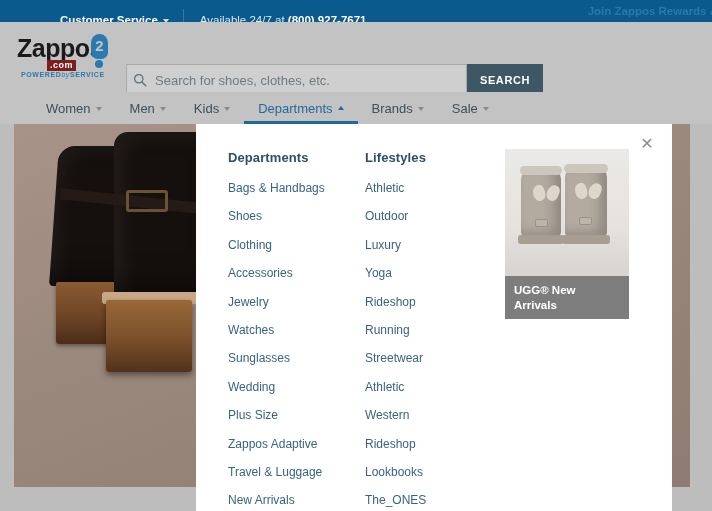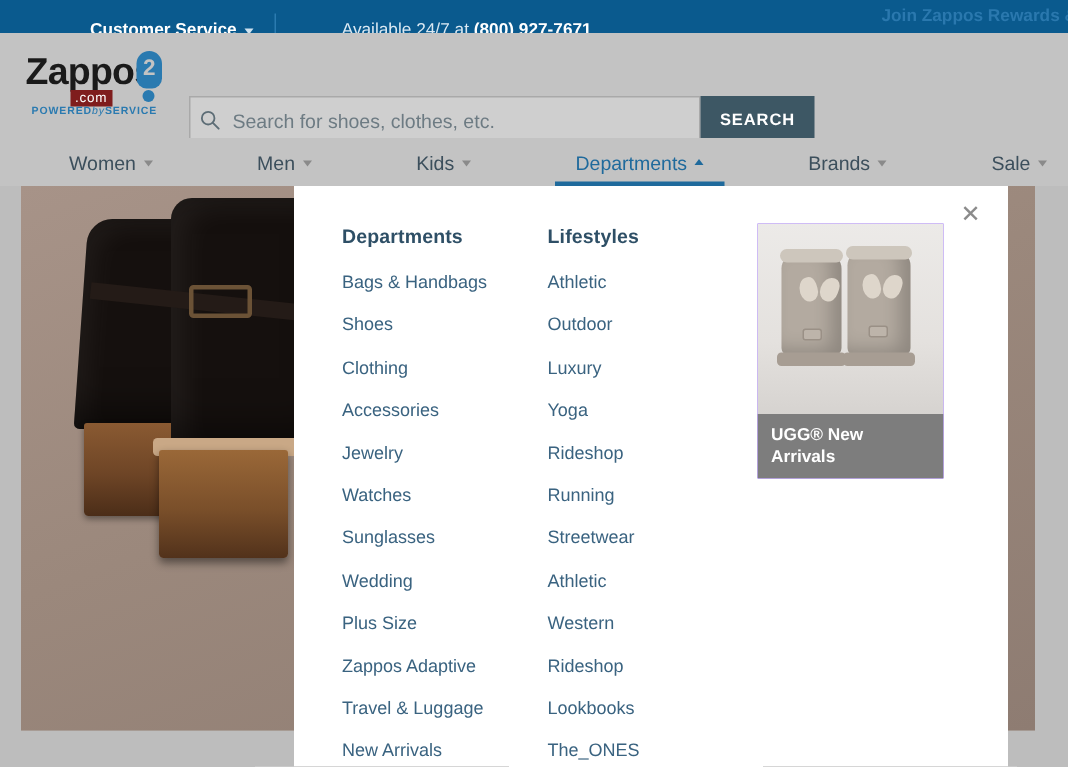--- a/index.html
+++ b/index.html
@@ -8,21 +8,21 @@
     overflow: hidden;
     font-family: "Liberation Sans", sans-serif;
     background: #bdbdbd;
   }
   #app { position: relative; width: 712px; height: 511px; overflow: hidden; }
 
   
   .topbar {
     position: absolute; left: 0; top: 0; width: 712px; height: 40px;
     background: #0a5a8e;
-    display: flex; align-items: center; gap: 28px;
+    display: flex; align-items: center;
   }
   .topbar-cs {
     color: #ffffff; font-size: 11.5px; font-weight: bold;
     padding: 0 14px 0 60px; height: 22px; line-height: 22px;
     display: flex; align-items: center; gap: 5px;
     border-right: 1px solid #2b7bb0;
     white-space: nowrap;
   }
   .caret-down {
     width: 0; height: 0; display: inline-block;
@@ -62,21 +62,21 @@
     color: #c3c3c3; font-size: 15px; font-weight: bold;
     text-align: center; line-height: 24px;
   }
   .logo-dot {
     position: absolute; left: 78px; top: 25px;
     width: 8px; height: 8px; border-radius: 50%; background: #2a7ab0;
   }
   .logo-com {
     position: absolute; left: 30px; top: 25px;
     background: #7f1d1d; color: #ffffff;
-    font-size: 9px; font-weight: normal; letter-spacing: 0.5px;
+    font-size: 9px; font-weight: bold; letter-spacing: 0.5px;
     padding: 1px 3px; line-height: 9px;
   }
   .logo-tag {
     position: absolute; left: 4px; top: 36px;
     font-size: 7px; font-weight: bold; color: #2a7ab0;
     letter-spacing: 0.6px; white-space: nowrap;
   }
   .logo-tag i { font-style: italic; font-weight: normal; }
 
   .searchwrap {
@@ -96,21 +96,21 @@
   .search-input::placeholder { color: #6d7b83; }
   .search-btn {
     width: 76px; background: #3d5764; border: none; color: #ffffff;
     font-family: "Liberation Sans", sans-serif;
     font-size: 11px; font-weight: bold; letter-spacing: 0.6px; cursor: pointer;
   }
 
   
   .nav {
     position: absolute; left: 0; top: 92px; width: 712px; height: 32px;
-    background: #c3c3c3; display: flex; align-items: stretch; padding-left: 32px; justify-content: space-between;
+    background: #c3c3c3; display: flex; align-items: stretch; padding-left: 32px;
   }
   .nav-item {
     display: flex; align-items: center; gap: 5px;
     font-size: 13px; color: #3c4f5c; padding: 0 14px; cursor: pointer;
     position: relative; white-space: nowrap;
   }
   .nav-item .caret {
     width: 0; height: 0;
     border-left: 3.5px solid transparent;
     border-right: 3.5px solid transparent;

